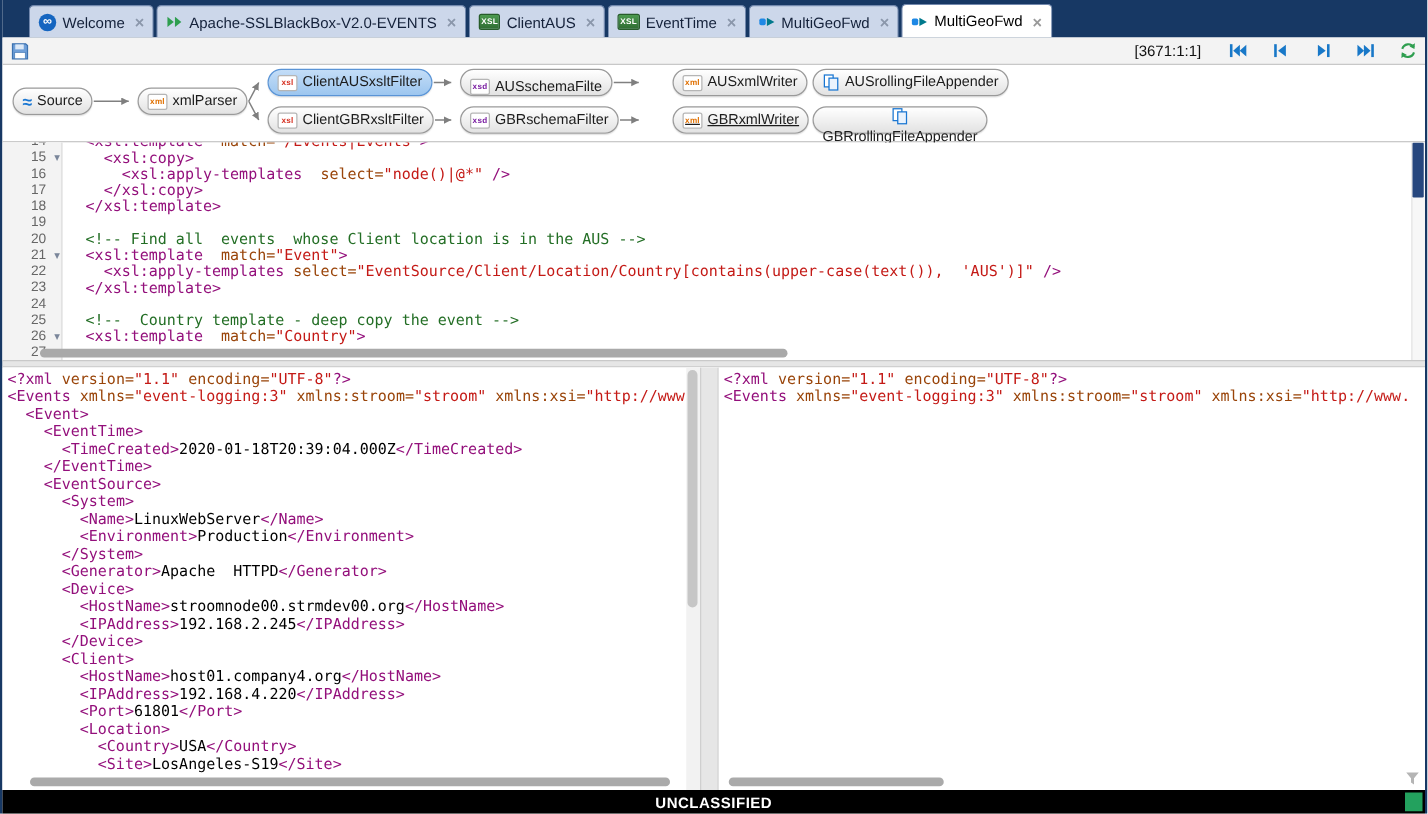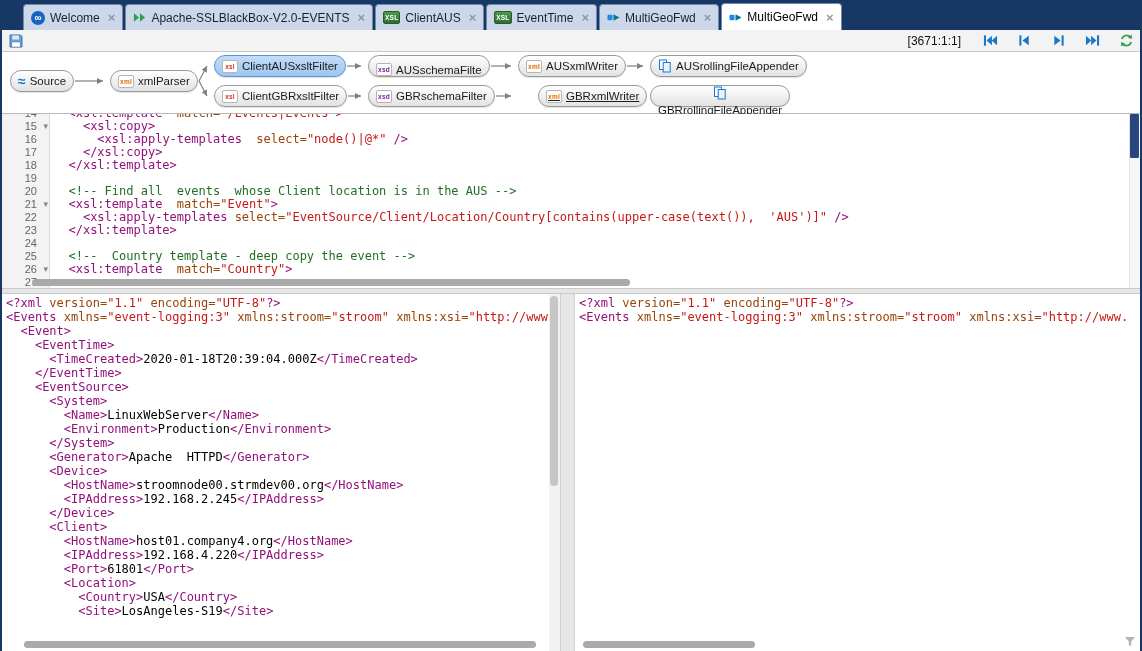--- a/index.html
+++ b/index.html
@@ -188,21 +188,21 @@
         <span class="plabel">xmlParser</span>
       </div>
       <div class="pnode sel" style="left: 212px; top: 3px;">
         <span class="ic badge bxslnode">xsl</span>
         <span class="plabel">ClientAUSxsltFilter</span>
       </div>
       <div class="pnode" style="left: 366px; top: 3px; align-items: flex-end;">
         <span class="ic badge bxsd">xsd</span>
         <span class="plabel">AUSschemaFilte</span>
       </div>
-      <div class="pnode" style="left: 516px; top: 3px;">
+      <div class="pnode" style="left: 536px; top: 3px;">
         <span class="ic badge bxml">xml</span>
         <span class="plabel">AUSxmlWriter</span>
       </div>
       <div class="pnode" style="left: 648px; top: 3px;">
         <svg class="ic" width="14" height="14" viewBox="0 0 14 14">
           <rect x="1.5" y="1" width="7" height="9.5" fill="#fff" stroke="#1976d2"></rect>
           <rect x="5.2" y="3.5" width="7" height="9.5" fill="#eaf3fd" stroke="#1976d2"></rect>
         </svg>
         <span class="plabel">AUSrollingFileAppender</span>
       </div>
@@ -266,14 +266,18 @@
     <div class="vsplit"></div>
     <div class="pane paneR">
       <div class="code" id="outcode"><div class="cl"><span class="t">&lt;?xml</span> <span class="a">version=</span><span class="s">"1.1"</span> <span class="a">encoding=</span><span class="s">"UTF-8"</span><span class="t">?&gt;</span></div><div class="cl"><span class="t">&lt;Events</span> <span class="a">xmlns=</span><span class="s">"event-logging:3"</span> <span class="a">xmlns:stroom=</span><span class="s">"stroom"</span> <span class="a">xmlns:xsi=</span><span class="s">"http://www.</span></div></div>
       <div class="hthumb3"></div>
       <svg class="funnel" width="12" height="12" viewBox="0 0 12 12">
           <path d="M1 1 H11 L7.2 5.5 V10.5 L4.8 9 V5.5 Z" fill="#b5b5b5"></path>
         </svg>
     </div>
   </div>
 
+  <div class="statusbar">
+    <span class="cls">UNCLASSIFIED</span>
+    <span class="corner"></span>
+  </div>
 
 </div>
 
 </body></html>

